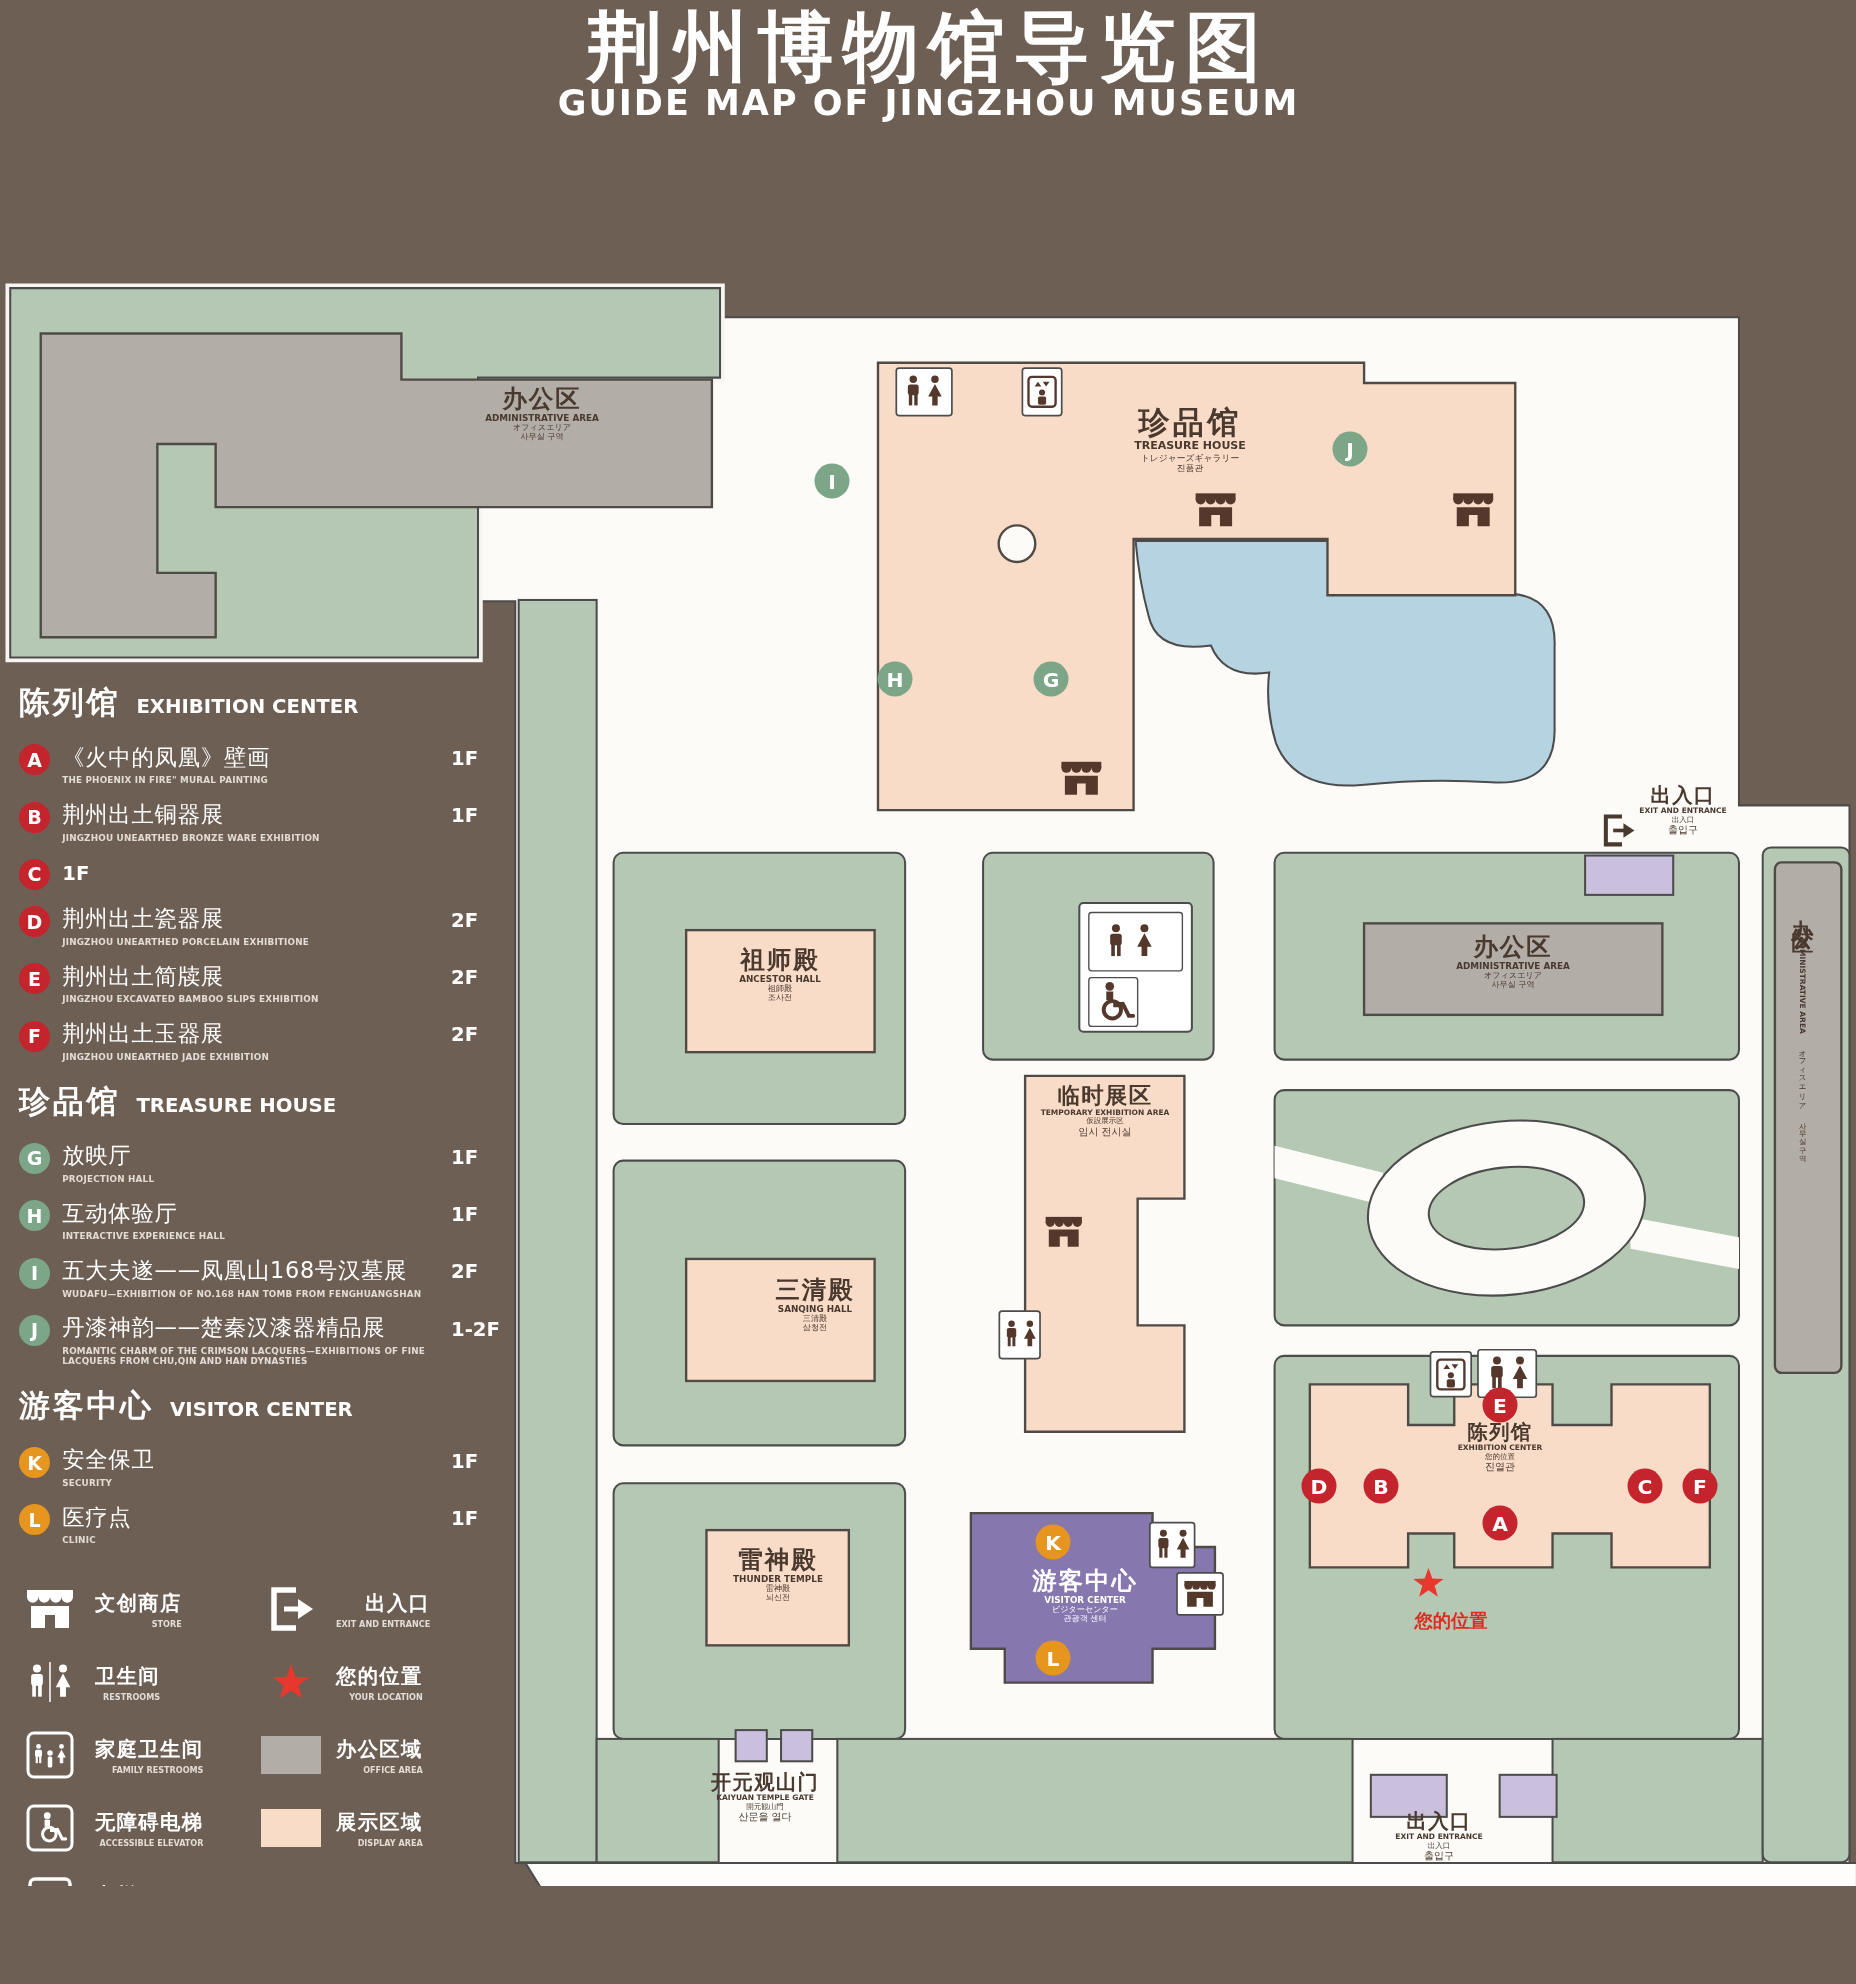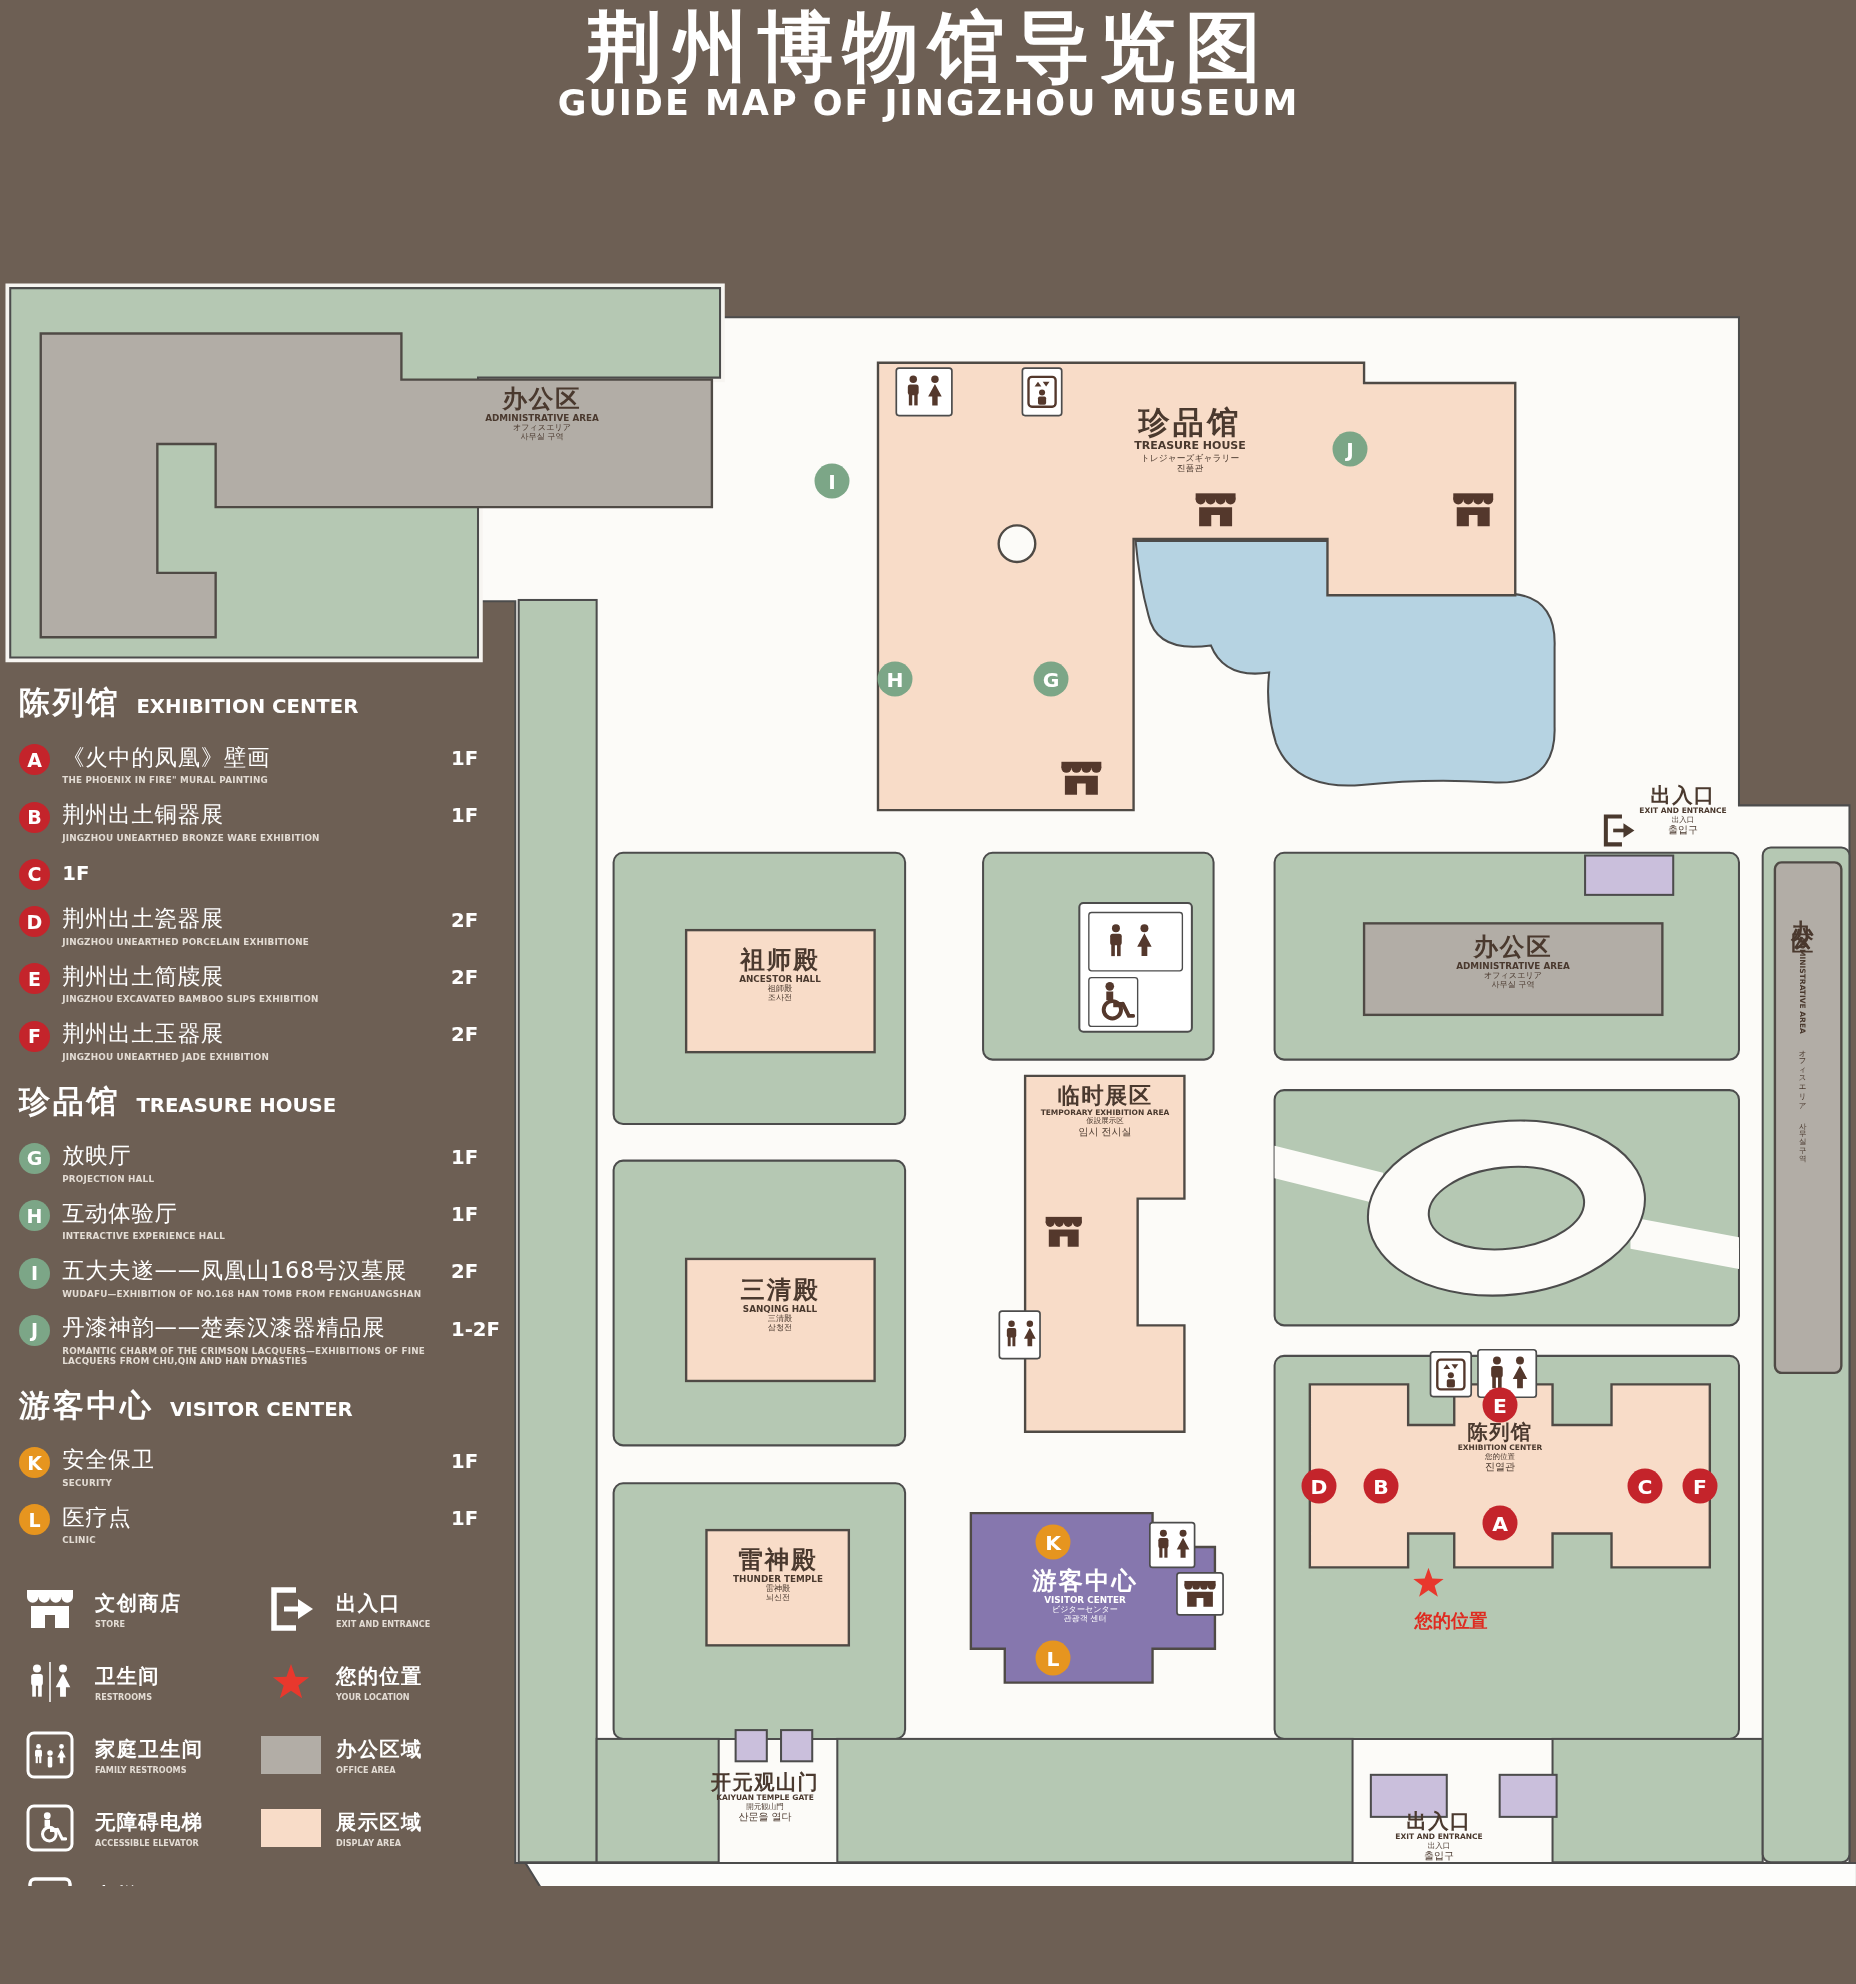--- a/index.html
+++ b/index.html
@@ -46,21 +46,21 @@
   .leg-item{display:flex;gap:12.2px;margin-bottom:13.6px;align-items:flex-start;}
   .leg-dot{flex:none;width:31px;height:31px;border-radius:50%;display:flex;align-items:center;
            justify-content:center;font-size:19px;font-weight:700;color:#fff;margin-top:2.7px;}
   .dot-red{background:#c4242b}.dot-green{background:#7ca687}.dot-orange{background:#e6951f}
   .leg-body{flex:1;min-width:0;}
   .leg-zh{display:block;font-size:22.4px;letter-spacing:0.7px;}
   .leg-en{display:block;font-size:8.8px;font-weight:700;color:#e3dcd4;margin-top:2.7px;letter-spacing:0.2px;}
   .leg-floor{flex:none;width:52px;font-size:19.7px;font-weight:700;margin-top:5.4px;}
   .leg-syms{display:grid;grid-template-rows:repeat(5,73px);grid-auto-flow:column;
             grid-auto-columns:241px;margin-top:27px;}
-  .sym{display:flex;align-items:center;gap:15px;}
+  .sym{display:flex;align-items:center;gap:15px;text-align:right;}
   .sym-ic{flex:none;width:61px;display:flex;justify-content:center;align-items:center;}
   .sym-svg{width:50px;height:50px;color:#fff;}
   .sym-swatch{width:60px;height:38px;}
   .sw-office{background:#b2ada6}.sw-display{background:#f8dcc8}
   .sym-zh{display:block;font-size:20.3px;font-weight:700;letter-spacing:1.4px;}
   .sym-en{display:block;font-size:8.1px;font-weight:700;color:#e3dcd4;margin-top:2px;}
 </style>
 </head>
 <body>
 
@@ -245,21 +245,21 @@
     <span class="e">TEMPORARY EXHIBITION AREA</span>
     <span class="j">仮設展示区</span>
     <span class="k">임시 전시실</span>
   </div>
   <div class="bl blB" style="left:1513px;top:933px">
     <span class="z">办公区</span>
     <span class="e">ADMINISTRATIVE AREA</span>
     <span class="j">オフィスエリア</span>
     <span class="k">사무실 구역</span>
   </div>
-  <div class="bl blB" style="left:780px;top:1276px">
+  <div class="bl blB" style="left:815px;top:1276px">
     <span class="z">三清殿</span>
     <span class="e">SANQING HALL</span>
     <span class="j">三清殿</span>
     <span class="k">삼청전</span>
   </div>
   <div class="bl blB" style="left:778px;top:1546px">
     <span class="z">雷神殿</span>
     <span class="e">THUNDER TEMPLE</span>
     <span class="j">雷神殿</span>
     <span class="k">뇌신전</span>

